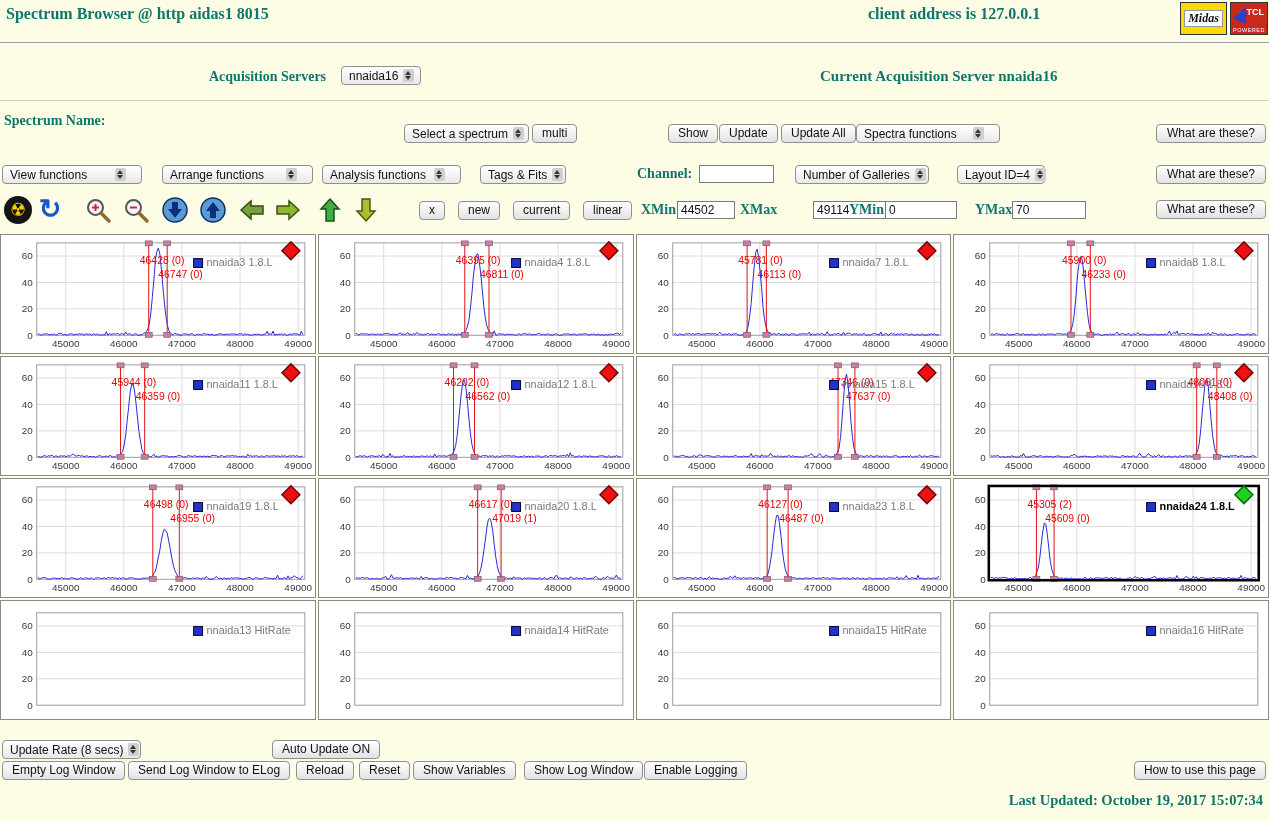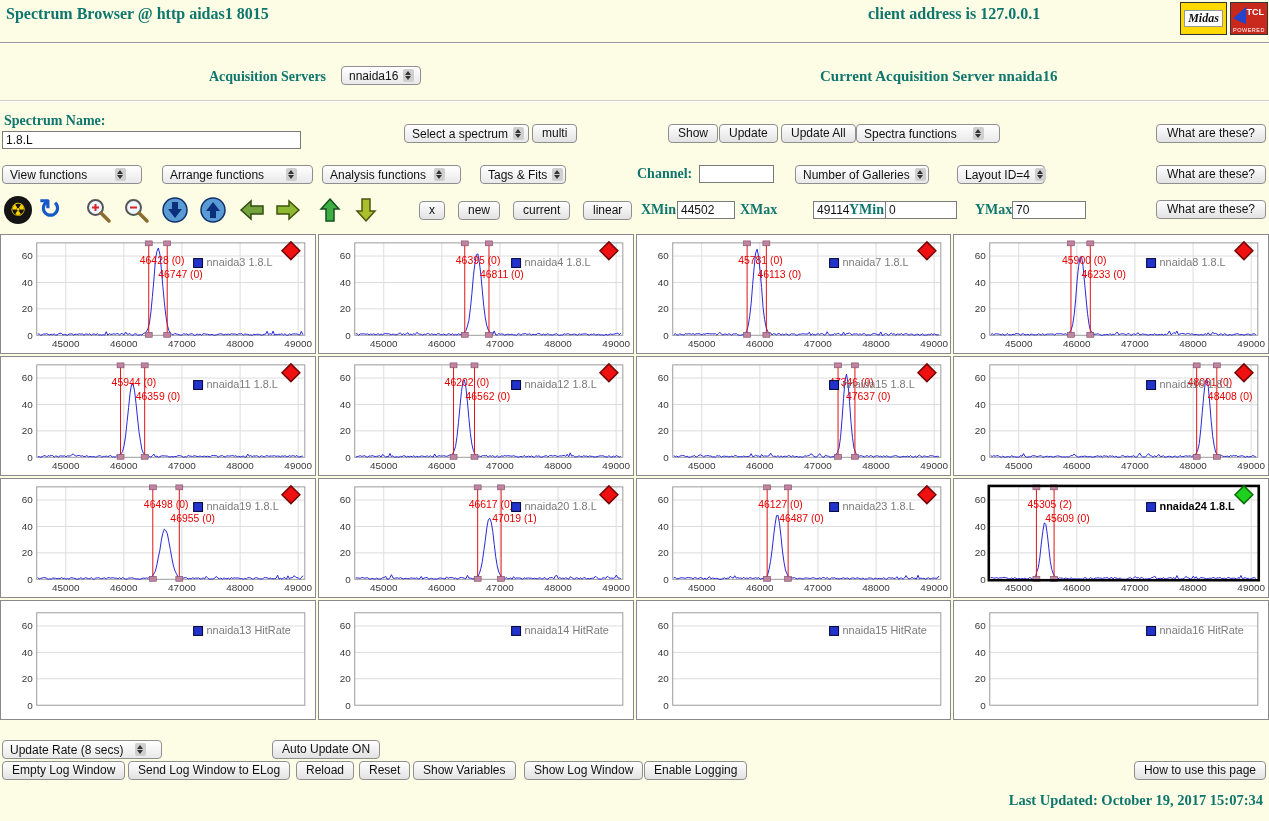--- a/index.html
+++ b/index.html
@@ -71,21 +71,20 @@
 
   <div class="serif-red" style="left:209px;top:69px;font-size:14px;">Acquisition Servers</div>
   <div class="select" style="left:341px;top:66px;width:80px;">
     <span>nnaida16</span>
     <span class="sel-arrows"></span>
   </div>
   <div class="serif-red" style="left:820px;top:68px;font-size:15px;">Current Acquisition Server nnaida16</div>
   <div class="rule light" style="top:100px;"></div>
 
   <div class="serif-red" style="left:4px;top:113px;font-size:14px;">Spectrum Name:</div>
-  <input class="tinput" style="left: 2px; top: 131px; width: 299px;" value="1.8.L">
   <div class="select" style="left:404px;top:124px;width:125px;">
     <span>Select a spectrum</span>
     <span class="sel-arrows"></span>
   </div>
   <button class="btn" style="left:532px;top:124px;">multi</button>
   <button class="btn" style="left:668px;top:124px;">Show</button>
   <button class="btn" style="left:719px;top:124px;">Update</button>
   <button class="btn" style="left:781px;top:124px;">Update All</button>
   <div class="select" style="left:856px;top:124px;width:144px;">
     <span>Spectra functions</span>
@@ -646,21 +645,21 @@
           <text class="tick" text-anchor="end" x="32" y="109.5">0</text>
           <text class="tick" text-anchor="end" x="32" y="82.6">20</text>
           <text class="tick" text-anchor="end" x="32" y="55.8">40</text>
           <text class="tick" text-anchor="end" x="32" y="28.9">60</text>
           <rect class="lgsq" x="194" y="26" width="9" height="9"></rect>
           <text class="lgtext" x="207" y="34">nnaida16 HitRate</text>
         </svg>
       </div>
     </div>
 
-  <div class="select" style="left:2px;top:740px;width:160px;">
+  <div class="select" style="left:2px;top:740px;width:139px;">
     <span>Update Rate (8 secs)</span>
     <span class="sel-arrows"></span>
   </div>
   <button class="btn" style="left:272px;top:740px;">Auto Update ON</button>
 
   <button class="btn" style="left:2px;top:761px;">Empty Log Window</button>
   <button class="btn" style="left:128px;top:761px;">Send Log Window to ELog</button>
   <button class="btn" style="left:296px;top:761px;">Reload</button>
   <button class="btn" style="left:359px;top:761px;">Reset</button>
   <button class="btn" style="left:413px;top:761px;">Show Variables</button>

